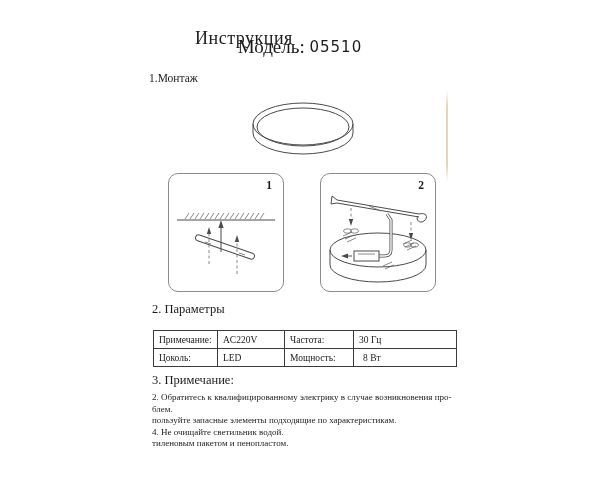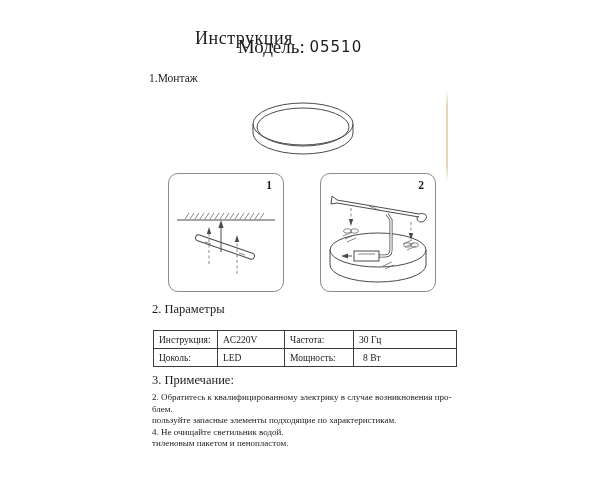--- a/index.html
+++ b/index.html
@@ -131,21 +131,21 @@
   </svg>
 </div>
 
 <div class="abs artifact-line"></div>
 
 <div class="abs sec2-heading">2. Параметры</div>
 
 <table class="abs params-table">
   <tbody>
       <tr>
-    <td class="c0">Инструкция:</td>
+    <td class="c0">Примечание:</td>
     <td class="c1">AC220V</td>
     <td class="c2">Частота:</td>
     <td class="c3">30 Гц</td>
   </tr>
   <tr>
     <td class="c0">Цоколь:</td>
     <td class="c1">LED</td>
     <td class="c2">Мощность:</td>
     <td class="c3 cell-indent">8 Вт</td>
   </tr>

